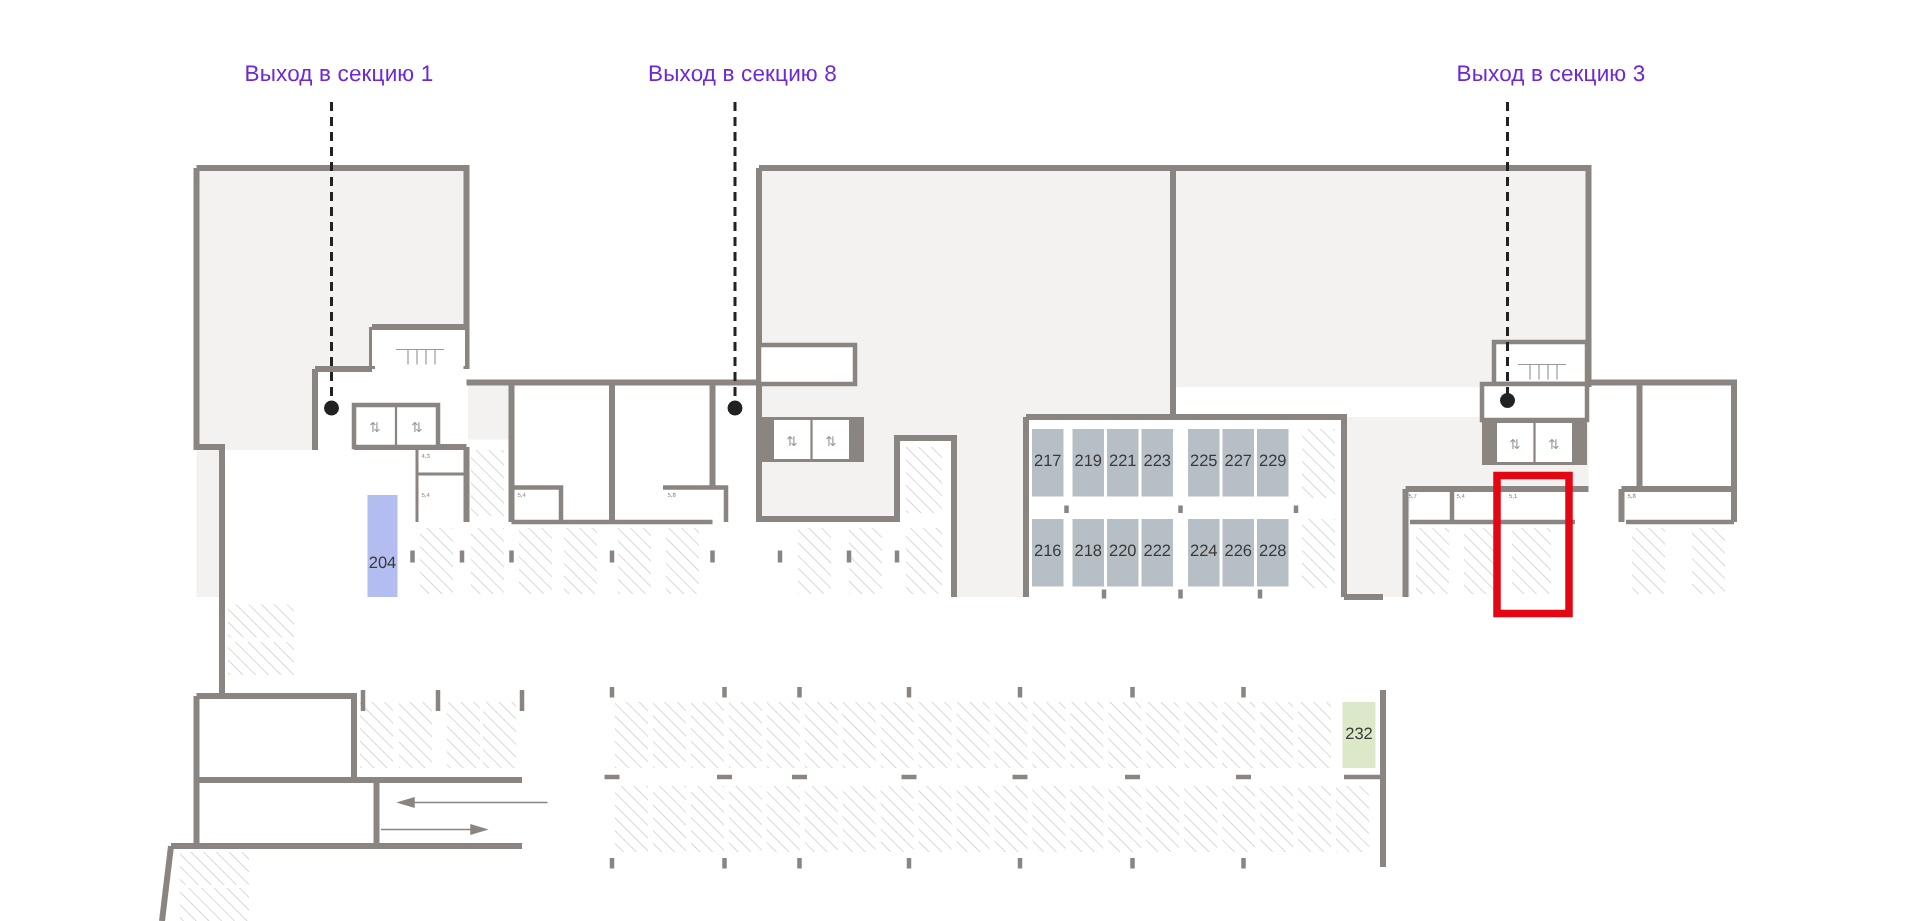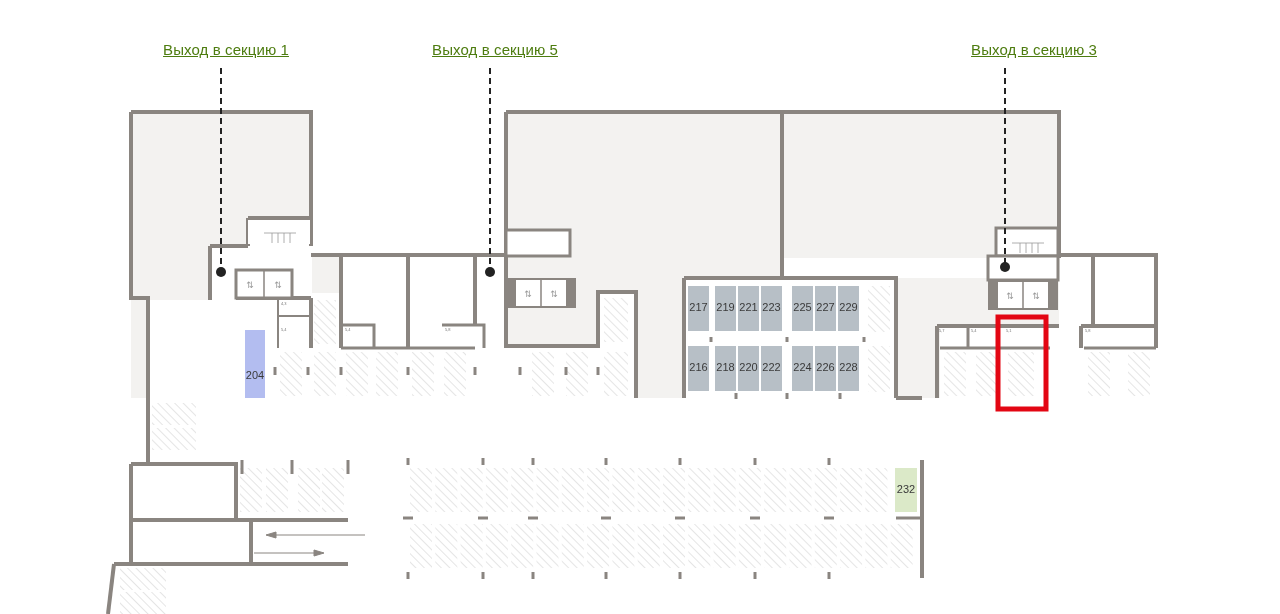--- a/index.html
+++ b/index.html
@@ -1,28 +1,28 @@
 <!DOCTYPE html>
 <html><head>
 <meta charset="utf-8">
 <style>
   html,body{margin:0;padding:0;background:#ffffff;}
   body{width:1280px;height:614px;overflow:hidden;position:relative;font-family:"Liberation Sans",sans-serif;}
   #plan{position:absolute;left:0;top:0;width:1280px;height:614px;}
-  .exit-label{position:absolute;font-size:15px;color:#4d7c0f;white-space:nowrap;transform:translateX(-50%);letter-spacing:0.1px;text-decoration:underline;}
+  .exit-label{position:absolute;font-size:15px;color:#6d28d9;white-space:nowrap;transform:translateX(-50%);letter-spacing:0.1px;}
   .wall{stroke:#8a8580;fill:none;}
   .room{fill:#f3f2f0;}
   .spot-label{font-family:"Liberation Sans",sans-serif;font-size:11px;fill:#3a3a3a;text-anchor:middle;dominant-baseline:middle;}
   .tiny-label{font-family:"Liberation Sans",sans-serif;font-size:4px;fill:#777;}
 </style>
 </head>
 <body>
 
 <div class="exit-label" style="left:226px;top:41px;">Выход в секцию 1</div>
-<div class="exit-label" style="left:495px;top:41px;">Выход в секцию 5</div>
+<div class="exit-label" style="left:495px;top:41px;">Выход в секцию 8</div>
 <div class="exit-label" style="left:1009px;top:41px;margin-left:25px;">Выход в секцию 3</div>
 
 <svg id="plan" xmlns="http://www.w3.org/2000/svg" width="1280" height="614" viewBox="0 0 1280 614">
   <defs>
     <pattern id="hatch" patternUnits="userSpaceOnUse" width="6" height="6" patternTransform="rotate(-45)">
       <line x1="0" y1="0" x2="0" y2="6" stroke="#d4d4d4" stroke-width="1.2"></line>
     </pattern>
   </defs>
 
   <g>

